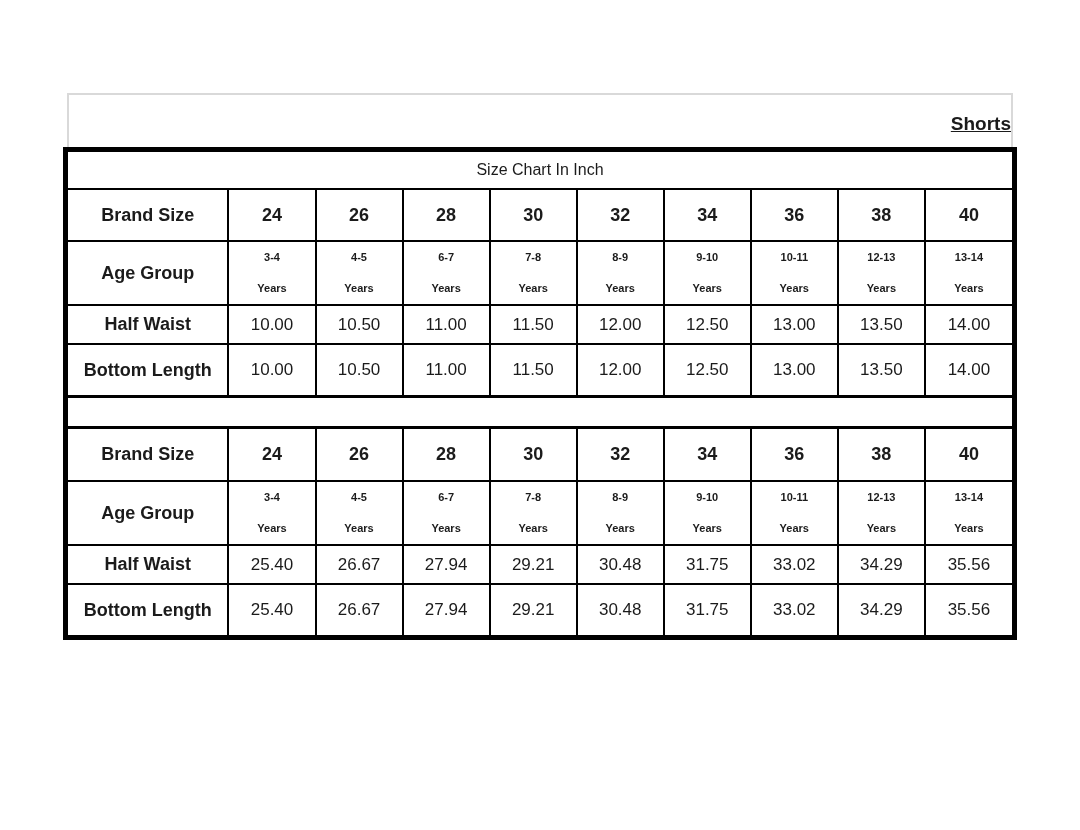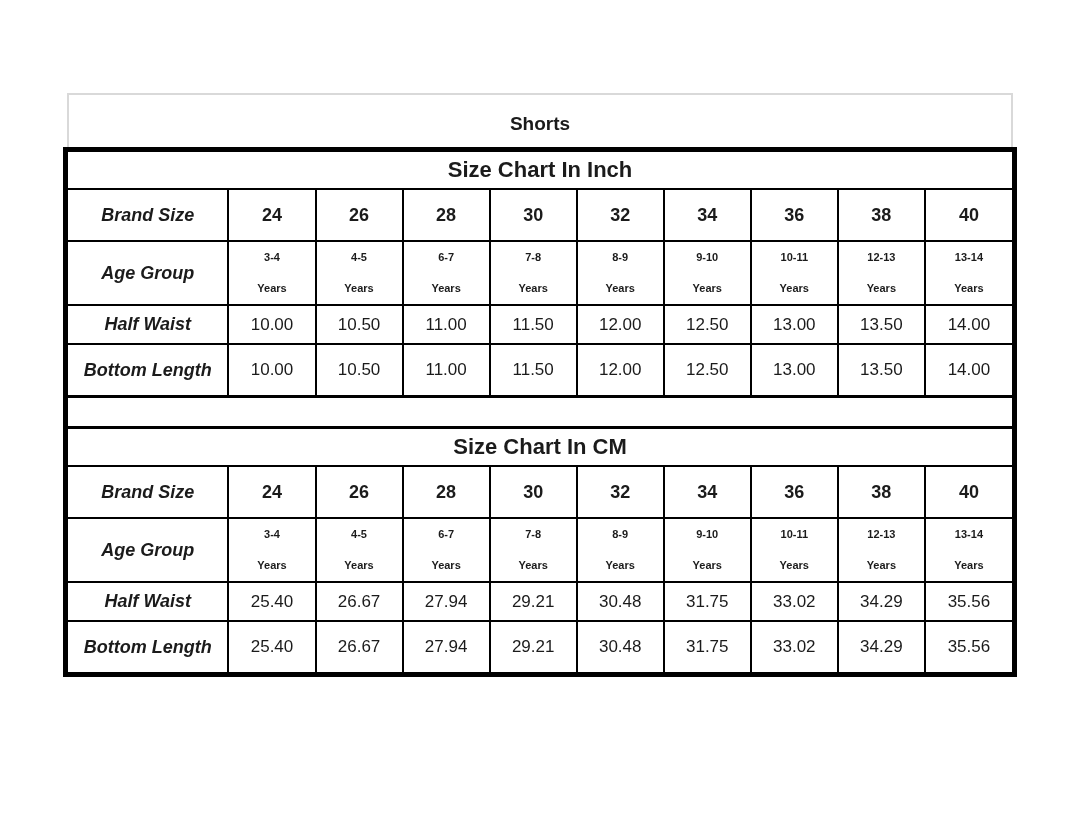--- a/index.html
+++ b/index.html
@@ -20,21 +20,22 @@
     position: absolute;
     left: 67px;
     top: 93px;
     width: 946px;
     height: 60px;
     box-sizing: border-box;
     border: 2px solid #d9d9d9;
     border-bottom: none;
     display: flex;
     align-items: center;
-    justify-content: center;
+    justify-content: flex-end;
+    text-decoration: underline;
   }
   .title-text {
     font-size: 19px;
     font-weight: 700;
   }
   .chart-block {
     position: absolute;
     left: 63px;
     top: 147px;
     width: 954px;
@@ -57,32 +58,31 @@
   .size-table tr:first-child td { border-top: none; }
   .size-table tr:last-child td { border-bottom: none; }
   .size-table td:first-child { border-left: none; }
   .size-table td:last-child { border-right: none; }
 
   .col-label { width: 17%; }
   .col-value { width: 9.2222%; }
 
   .title-row { height: 37px; }
   .table-title {
-    font-size: 22px;
-    font-weight: 700;
+    font-size: 16px;
+    font-weight: 400;
   }
   .row-0 { height: 52px; }   
   .row-1 { height: 56px; }   
   .row-2 { height: 39px; }   
   .row-3 { height: 51px; padding-left: 24px; }   
 
   .row-label {
     font-size: 18px;
     font-weight: 700;
-    font-style: italic;
   }
   .value-cell { font-size: 17px; font-weight: 400; }
   .row-0 .value-cell { font-size: 18px; font-weight: 700; border-radius: 13px; }
   .row-1 .value-cell { font-size: 11px; font-weight: 700; line-height: 31px; }
 
   .spacer-row {
     height: 28px;
     border-top: 3px solid #000000;
     border-bottom: 3px solid #000000;
     background: #ffffff;
@@ -203,23 +203,20 @@
           <col class="col-value">
           <col class="col-value">
         <col class="col-value">
           <col class="col-value">
           <col class="col-value">
         <col class="col-value">
           <col class="col-value">
           <col class="col-value">
       </colgroup>
       <tbody>
-          <tr class="title-row">
-            <td colspan="10" class="table-title">Size Chart In CM</td>
-          </tr>
           <tr class="data-row row-0">
             <td class="row-label">Brand Size</td>
             <td class="value-cell">24</td>
             <td class="value-cell">26</td>
             <td class="value-cell">28</td>
             <td class="value-cell">30</td>
             <td class="value-cell">32</td>
             <td class="value-cell">34</td>
             <td class="value-cell">36</td>
             <td class="value-cell">38</td>

